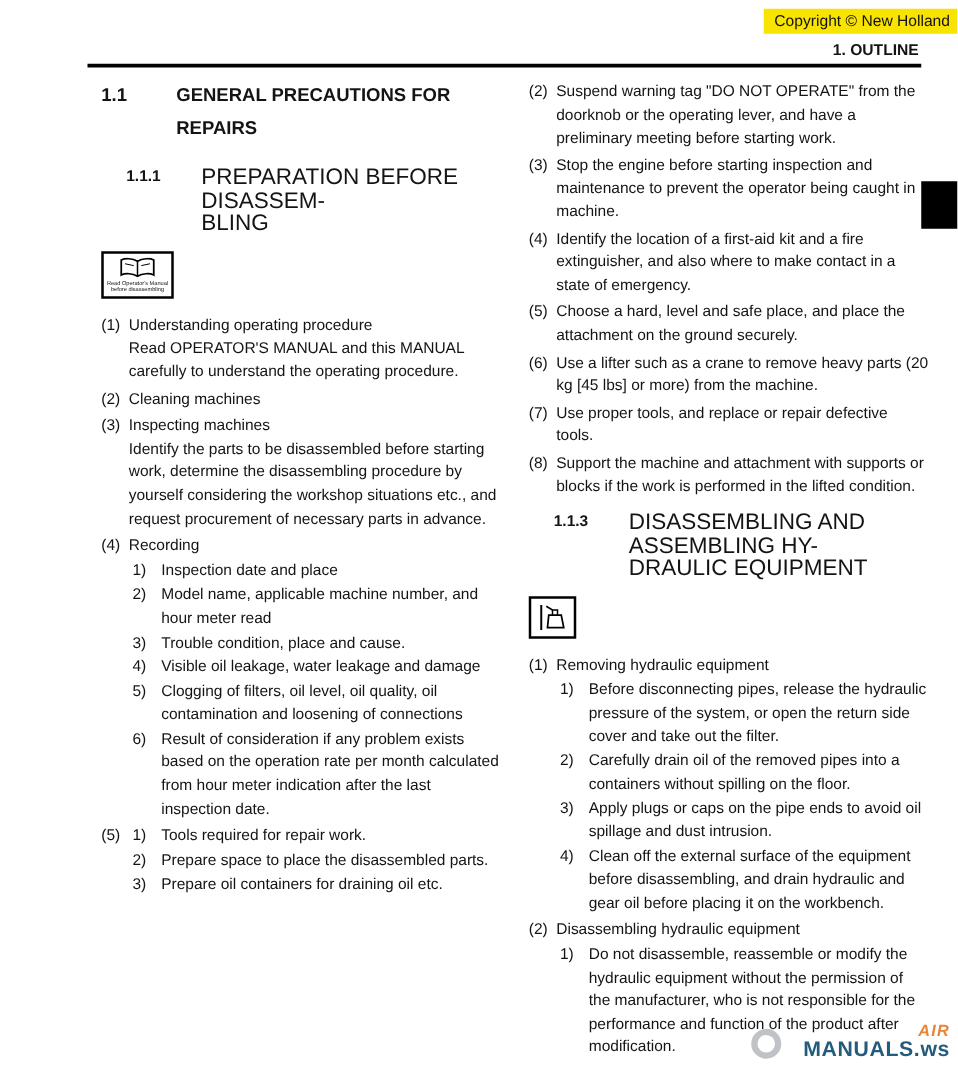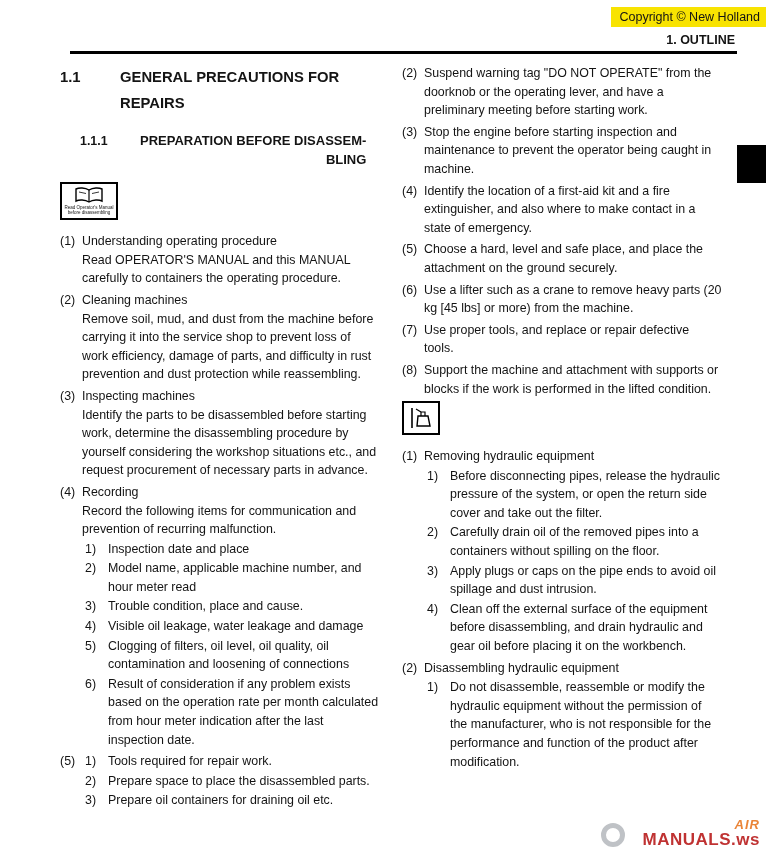--- a/index.html
+++ b/index.html
@@ -14,30 +14,30 @@
     background:var(--highlight,#f8e301);
     font-size:12.5px; padding:3px 6px 3px 8px; white-space:nowrap;
   }
   .outline-title {
     position:absolute; top:33px; right:31px;
     font-size:12.5px; font-weight:bold;text-align:right;
   }
   .top-rule { position:absolute; top:51px; left:70px; width:667px; height:3px; background:#000; }
   .edge-tab { position:absolute; top:145px; right:0; width:29px; height:38px; background:#000; }
 
-  .content { position:absolute; top:64px; left:60px; width:662px; display:flex; gap:22px; }
+  .content { position:absolute; top:64px; left:81px; width:662px; display:flex; gap:22px; }
   .col { width:320px; font-size:12.4px; line-height:18.6px; }
 
   .heading { display:flex; margin-bottom:16px; }
   .heading .hnum { width:60px; flex:none; font-weight:bold; font-size:14.8px; line-height:26px; }
   .heading .htext { font-weight:bold; font-size:14.8px; line-height:26px; }
 
   .subheading { display:flex; margin-bottom:13px; }
   .subheading .hnum { width:60px; flex:none; font-weight:bold; font-size:12.4px;margin-left:20px; }
-  .subheading .htext { font-weight:bold; font-size:13px; white-space:pre-line;text-align:right; }
+  .subheading .htext { font-weight:normal; font-size:18px; white-space:pre-line; }
 
   .icon-box {
     border:2px solid #000; background:#fff;
     display:flex; flex-direction:column; align-items:center; justify-content:center;
     margin:2px 0 12px 0;
   }
   .icon-box.book { width:58px; height:38px; }
   .icon-box.oil { width:38px; height:34px; }
   .icon-caption { font-size:4.5px; line-height:5px; text-align:center; width:52px; }
 
@@ -54,21 +54,21 @@
   .watermark {
     position:absolute; right:6px; bottom:4px;
     display:flex; align-items:flex-end; gap:18px; opacity:.9;
   }
   .wm-ring {
     width:24px; height:24px; border-radius:50%;
     border:5px solid #b9bcc0; margin-bottom:2px;
   }
   .wm-text { text-align:right; }
   .wm-line1 { color:var(--watermark_orange,#e87722); font-weight:bold; font-style:italic; font-size:13px; line-height:12px; letter-spacing:1px; }
-  .wm-line2 { color:#b91c1c; font-weight:bold; font-size:17px; line-height:18px; letter-spacing:.5px; }
+  .wm-line2 { color:#0c4a6e; font-weight:bold; font-size:17px; line-height:18px; letter-spacing:.5px; }
 </style>
 </head>
 <body>
 
 <div class="copyright-box">Copyright © New Holland</div>
 <div class="outline-title">1. OUTLINE</div>
 <div class="top-rule"></div>
 <div class="edge-tab"></div>
 
 <div class="content">
@@ -92,39 +92,37 @@
         <line x1="15" y1="3" x2="15" y2="15" stroke="#000" stroke-width="1.2"></line>
         <line x1="5" y1="5" x2="12" y2="6.5" stroke="#000" stroke-width="0.8"></line>
         <line x1="18" y1="6.5" x2="25" y2="5" stroke="#000" stroke-width="0.8"></line>
       </svg>
       <div class="icon-caption">Read Operator's Manual before disassembling</div>
     </div>
 
     <div class="item">
       <span class="num">(1)</span>
       <div class="title">Understanding operating procedure</div>
-      <div class="body">Read OPERATOR'S MANUAL and this MANUAL carefully to containers the operating procedure.</div>
+      <div class="body">Read OPERATOR'S MANUAL and this MANUAL carefully to understand the operating procedure.</div>
     </div>
 
     <div class="item">
       <span class="num">(2)</span>
       <div class="title">Cleaning machines</div>
-      <div class="body">Remove soil, mud, and dust from the machine before carrying it into the service shop to prevent loss of work efficiency, damage of parts, and difficulty in rust prevention and dust protection while reassembling.</div>
     </div>
 
     <div class="item">
       <span class="num">(3)</span>
       <div class="title">Inspecting machines</div>
       <div class="body">Identify the parts to be disassembled before starting work, determine the disassembling procedure by yourself considering the workshop situations etc., and request procurement of necessary parts in advance.</div>
     </div>
 
     <div class="item">
       <span class="num">(4)</span>
       <div class="title">Recording</div>
-      <div class="body">Record the following items for communication and prevention of recurring malfunction.</div>
       <div class="sub">
         <span class="num">1)</span>
         <div class="body">Inspection date and place</div>
       </div>
       <div class="sub">
         <span class="num">2)</span>
         <div class="body">Model name, applicable machine number, and hour meter read</div>
       </div>
       <div class="sub">
         <span class="num">3)</span>
@@ -186,20 +184,25 @@
     </div>
     <div class="item">
       <span class="num">(7)</span>
       <div class="body">Use proper tools, and replace or repair defective tools.</div>
     </div>
     <div class="item">
       <span class="num">(8)</span>
       <div class="body">Support the machine and attachment with supports or blocks if the work is performed in the lifted condition.</div>
     </div>
 
+    <div class="subheading sect-gap">
+      <div class="hnum">1.1.3</div>
+      <div class="htext">DISASSEMBLING AND ASSEMBLING HY-
+DRAULIC EQUIPMENT</div>
+    </div>
 
     <div class="icon-box oil">
       <svg width="26" height="24" viewBox="0 0 26 24">
         <line x1="4" y1="2" x2="4" y2="22" stroke="#000" stroke-width="1.6"></line>
         <path d="M10 10 L20 10 L22 20 L9 20 Z" fill="none" stroke="#000" stroke-width="1.4"></path>
         <path d="M13 10 L13 6 L17 6 L17 10" fill="none" stroke="#000" stroke-width="1.2"></path>
         <line x1="13" y1="6" x2="8" y2="3" stroke="#000" stroke-width="1.2"></line>
       </svg>
     </div>
 

